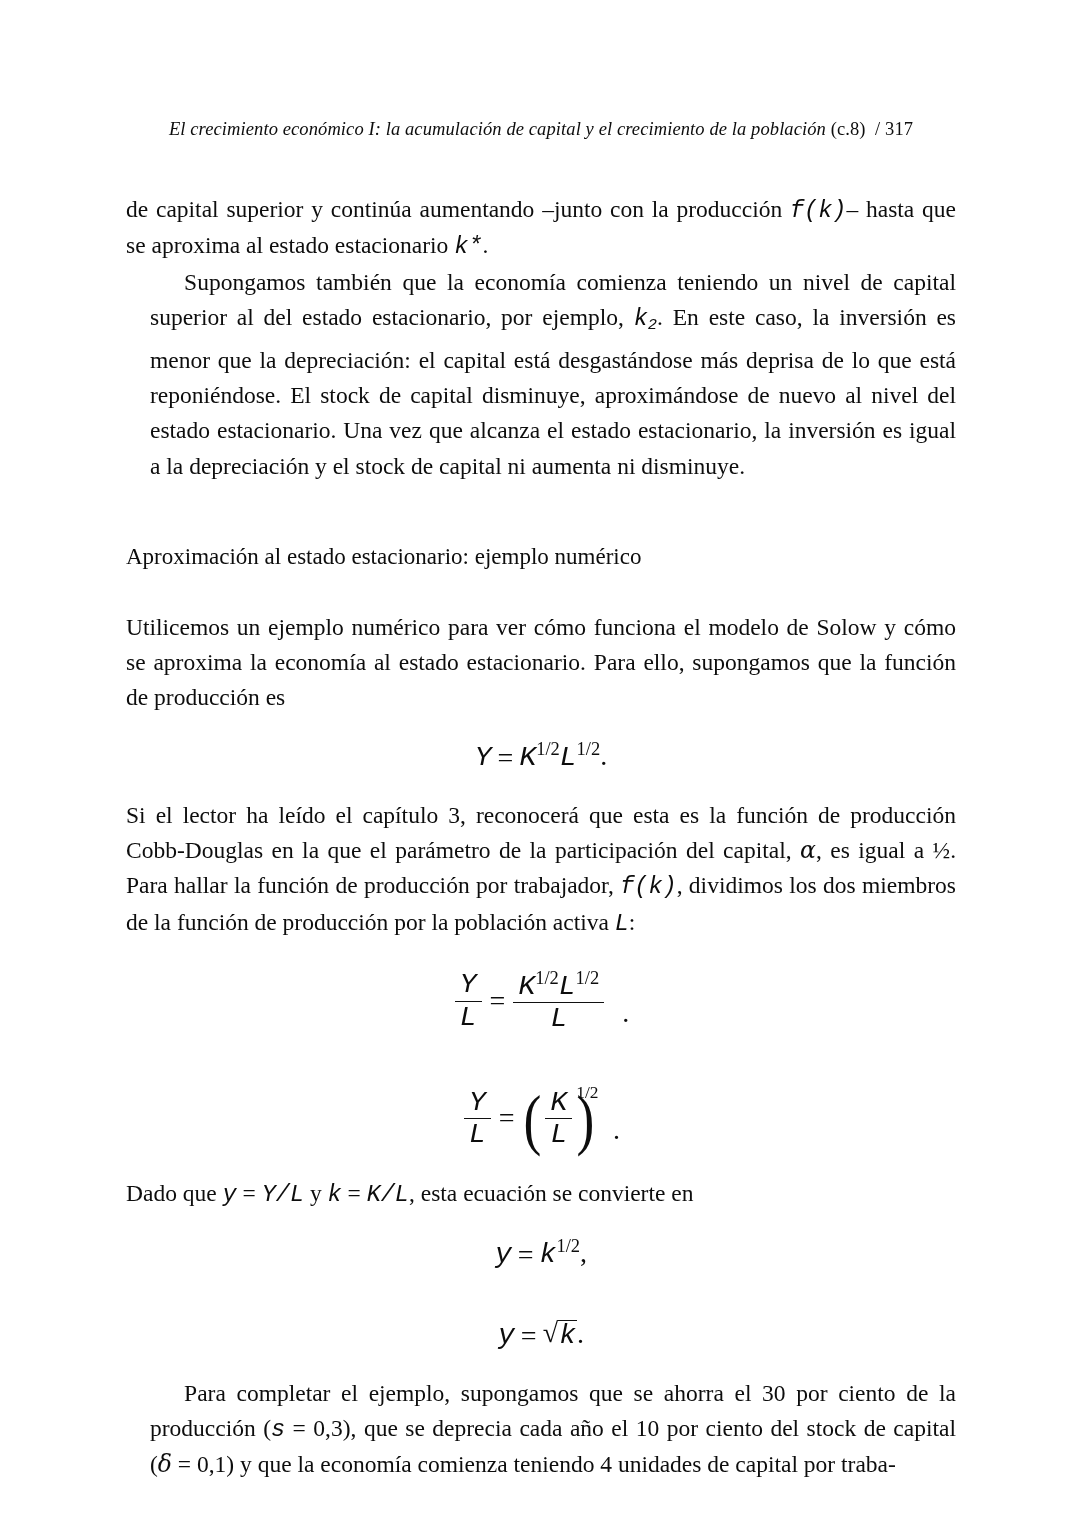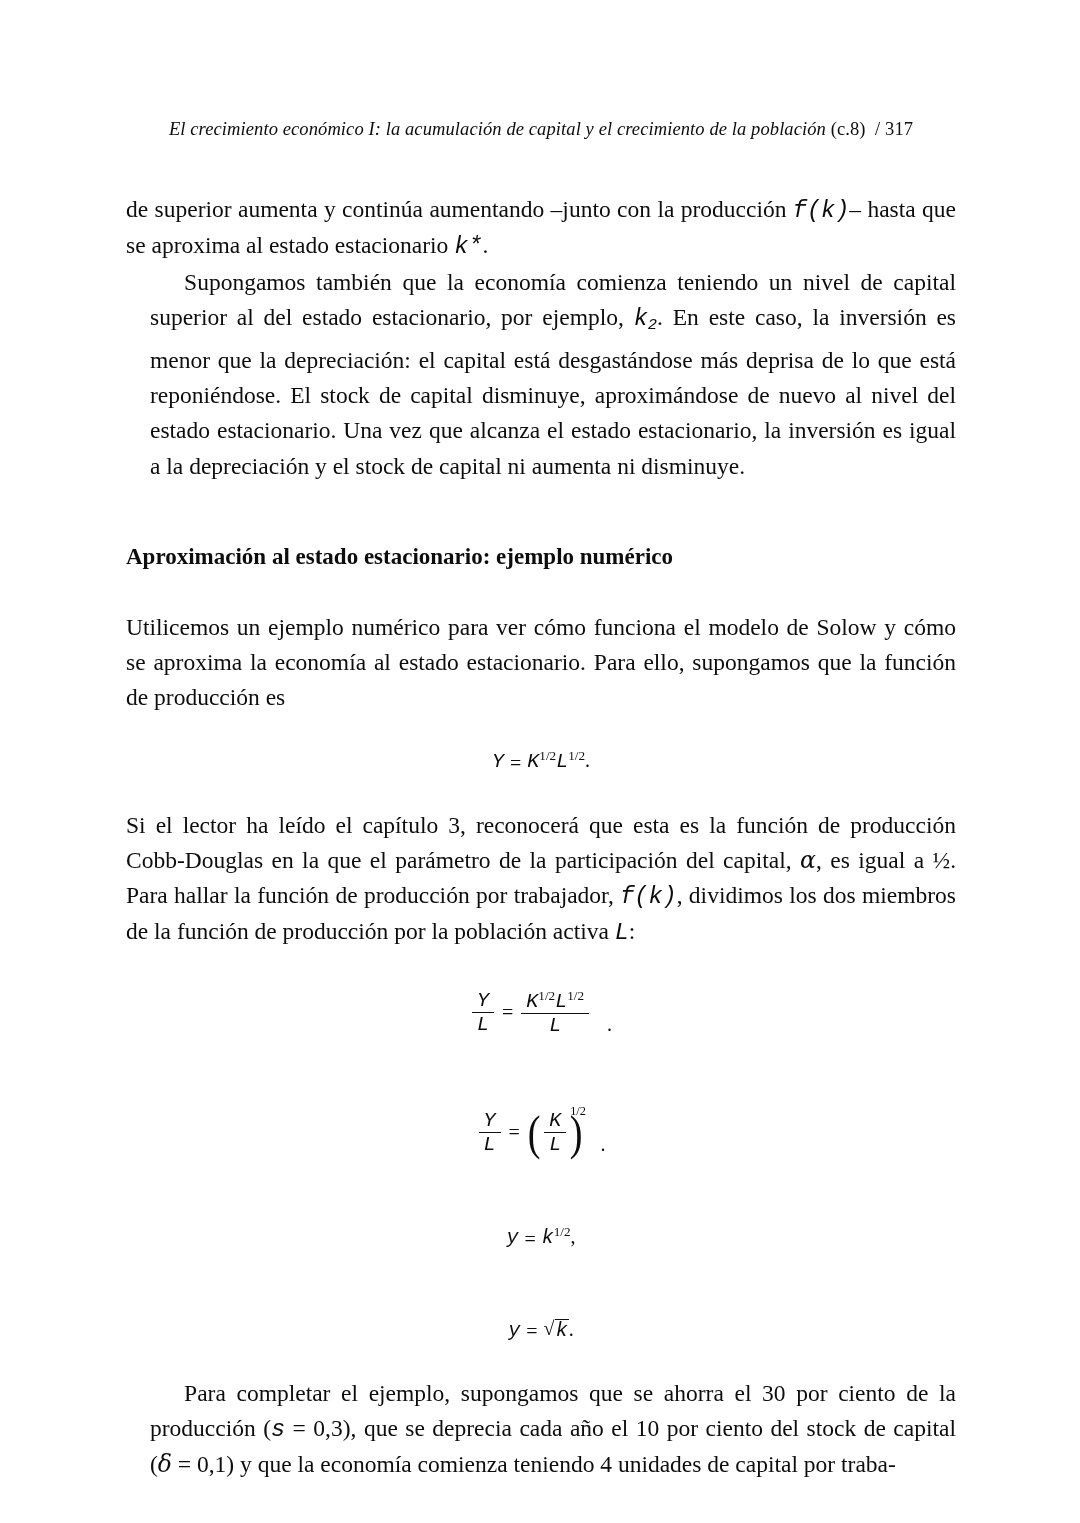--- a/index.html
+++ b/index.html
@@ -60,21 +60,21 @@
     text-indent: 1.45em;
     margin-left: 24px;
   }
   p.body + p.body {
     margin-top: 0;
   }
 
   
   h2.section-heading {
     font-size: 23px;
-    font-weight: bold;
+    font-weight: normal;
     line-height: 1.3;
     margin: 0;
     text-align: left;
   }
 
   
   .math {
     font-style: italic;
     font-family: Liberation Mono, monospace;
   }
@@ -91,23 +91,23 @@
     font-style: italic;
   }
   sup.msup {
     font-size: 0.66em;
     vertical-align: 0.52em;
     font-style: normal;
   }
 
   .display-eq {
     text-align: center;
-    font-size: 20px;
+    font-size: 28px;
     line-height: 1.1;
-    margin: 14px;
+    margin: 4px;
   }
 
   
   .frac {
     display: inline-block;
     vertical-align: middle;
     text-align: center;
     line-height: 1.06;
     margin: 0 2px;
   }
@@ -191,21 +191,21 @@
 </head>
 <body>
 
 <div class="page">
   <div class="content">
 
     <div class="running-head">
       <span>El crecimiento económico I: la acumulación de capital y el crecimiento de la población</span><span class="upright">&nbsp;</span><span class="upright">(c.8)</span><span class="upright">&nbsp;&nbsp;</span><span class="upright">/</span><span class="upright">&nbsp;</span><span class="upright">317</span>
     </div>
 
-    <p class="body"><span>de superior aumenta y continúa aumentando –junto con la producción </span><span class="math">f(k)</span><span>– hasta que se aproxima al estado estacionario </span><span class="math">k*</span><span>.</span></p>
+    <p class="body"><span>de capital superior y continúa aumentando –junto con la producción </span><span class="math">f(k)</span><span>– hasta que se aproxima al estado estacionario </span><span class="math">k*</span><span>.</span></p>
 
     <p class="body indent"><span>Supongamos también que la economía comienza teniendo un nivel de capital superior al del estado estacionario, por ejemplo, </span><span class="math"><span>k</span><sub class="msub">2</sub></span><span>. En este caso, la inversión es menor que la depreciación: el capital está desgastándose más deprisa de lo que está reponiéndose. El stock de capital disminuye, aproximándose de nuevo al nivel del estado estacionario. Una vez que alcanza el estado estacionario, la inversión es igual a la depreciación y el stock de capital ni aumenta ni disminuye.</span></p>
 
     <div class="sp-heading-before"></div>
 
     <h2 class="section-heading">Aproximación al estado estacionario: ejemplo numérico</h2>
 
     <div class="sp-heading-after"></div>
 
     <p class="body">Utilicemos un ejemplo numérico para ver cómo funciona el modelo de Solow y cómo se aproxima la economía al estado estacionario. Para ello, supongamos que la función de producción es</p>
@@ -242,20 +242,21 @@
         <span class="num">Y</span>
         <span class="den">L</span>
       </span><span class="eqsign">=</span><span class="paren-big">(</span><span class="frac math">
         <span class="num">K</span>
         <span class="den">L</span>
       </span><span class="pow-outer"><span class="paren-big">)</span><span class="pow">1/2</span></span><span class="trailing-dot">.</span>
     </div>
 
     <div class="sp-eq-after-lg"></div>
 
+    <p class="body"><span>Dado que </span><span class="math">y</span><span class="mathup"> = </span><span class="math">Y/L</span><span> y </span><span class="math">k</span><span class="mathup"> = </span><span class="math">K/L</span><span>, esta ecuación se convierte en</span></p>
 
     <div class="sp-eq-before"></div>
 
     <div class="display-eq">
       <span class="math">y</span><span class="eqsign">=</span><span class="math">k</span><sup class="msup">1/2</sup><span class="mathup">,</span>
     </div>
 
     <div class="sp-eq-after"></div>
 
 

